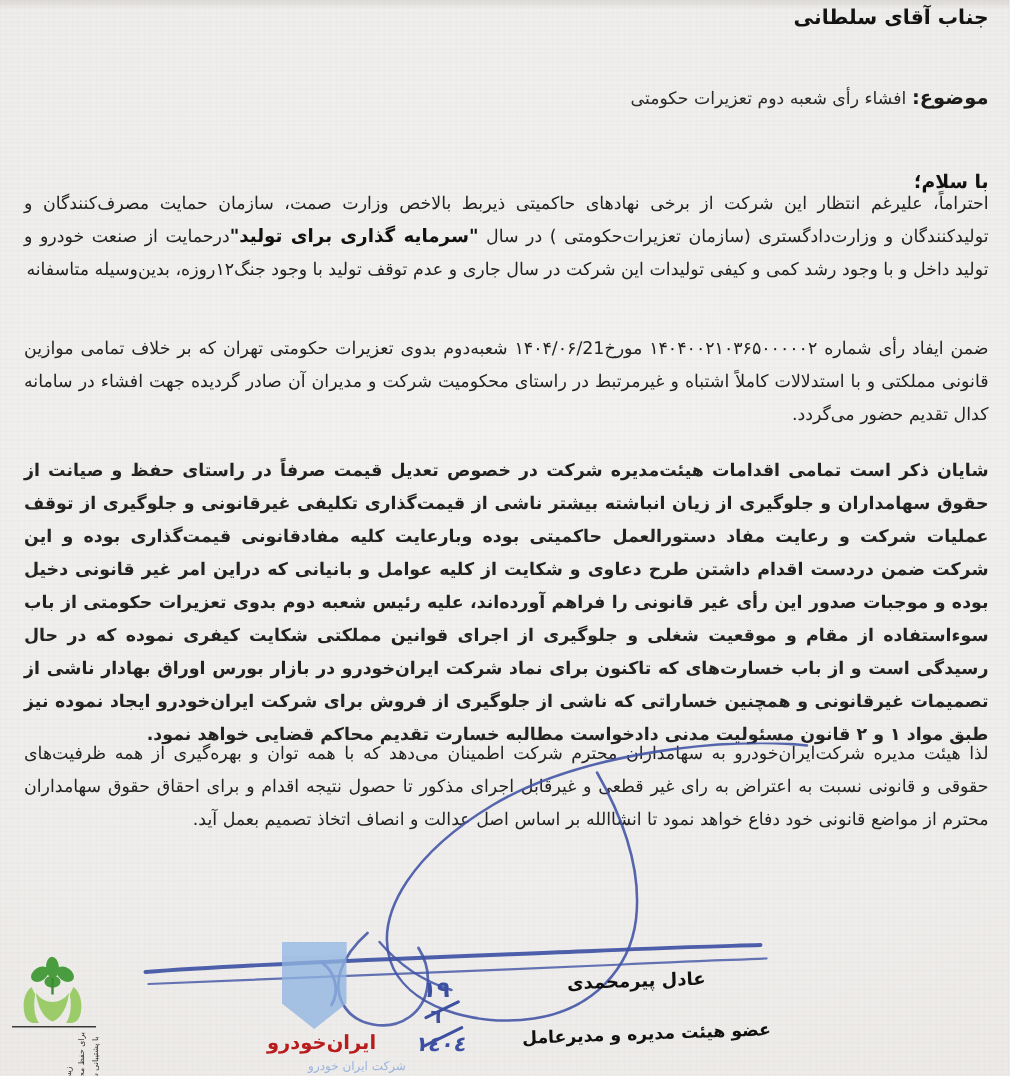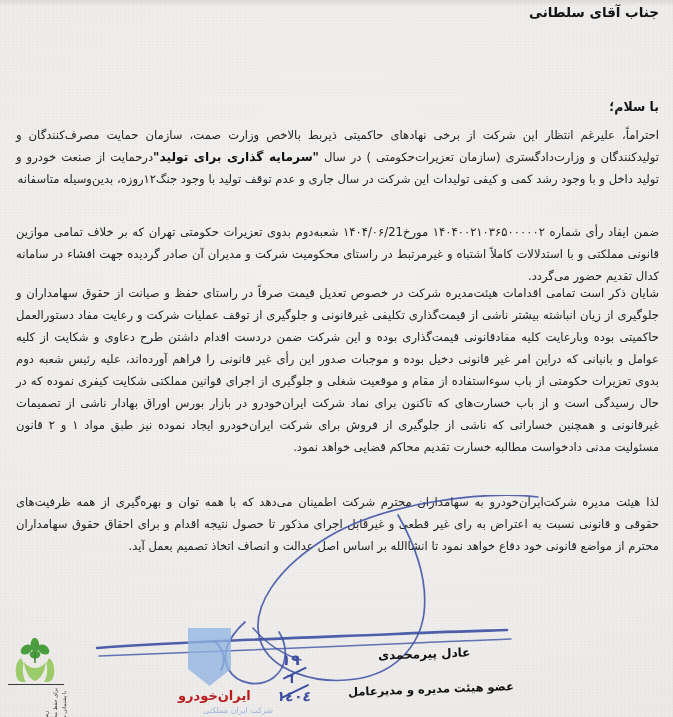--- a/index.html
+++ b/index.html
@@ -81,42 +81,42 @@
     font-size: 13px;
   }
   .subject-value {
     font-weight: normal;
     font-size: 11.5px;
     color: #2a2a2a;
   }
 
   .greeting {
     position: absolute;
-    top: 99px;
+    top: 113px;
     right: 14px;
     font-weight: bold;
     font-size: 12.5px;
     color: #131313;
     margin-left: 16px;
   }
 
   
   .body-block {
     position: absolute;
     right: 14px;
     left: 16px;
     text-align: justify;
     text-align-last: right;
     font-size: 11.6px;
     line-height: 22px;
     color: #232323;
   }
   .p1 { top: 124px; }
   .p2 { top: 221px; }
-  .p3 { top: 282px; }
+  .p3 { top: 302px; font-weight: bold; }
   .p4 { top: 491px; }
   .p5 { top: 556px; }
 
   .bold-quote {
     font-weight: bold;
     font-size: 12.2px;
     color: #111;
   }
 
   
@@ -280,20 +280,24 @@
 <body>
 
 <div class="paper"></div>
 <div class="scan-edge-top"></div>
 
 <div class="sheet">
 
   <div class="addressee">جناب آقای سلطانی</div>
 
 
+  <div class="subject-row">
+    <span class="subject-label">موضوع:</span>
+    <span class="subject-value">افشاء رأی شعبه دوم تعزیرات حکومتی</span>
+  </div>
 
   <div class="greeting">با سلام؛</div>
 
   <div class="body-block p1"><span>احتراماً، علیرغم انتظار این شرکت از برخی نهادهای حاکمیتی ذیربط بالاخص وزارت صمت، سازمان حمایت مصرف‌کنندگان و تولیدکنندگان و وزارت‌دادگستری (سازمان تعزیرات‌حکومتی ) در سال </span><span class="bold-quote">"سرمایه گذاری برای تولید"</span><span>درحمایت از صنعت خودرو و تولید داخل و با وجود رشد کمی و کیفی تولیدات این شرکت در سال جاری و عدم توقف تولید با وجود جنگ۱۲روزه، بدین‌وسیله متاسفانه</span></div>
 
   <div class="body-block p2">ضمن ایفاد رأی شماره ۱۴۰۴۰۰۲۱۰۳۶۵۰۰۰۰۰۲ مورخ۱۴۰۴/۰۶/21 شعبه‌دوم بدوی تعزیرات حکومتی تهران که بر خلاف تمامی موازین قانونی مملکتی و با استدلالات کاملاً اشتباه و غیرمرتبط در راستای محکومیت شرکت و مدیران آن صادر گردیده جهت افشاء در سامانه کدال تقدیم حضور می‌گردد.</div>
 
   <div class="body-block p3">شایان ذکر است تمامی اقدامات هیئت‌مدیره شرکت در خصوص تعدیل قیمت صرفاً در راستای حفظ و صیانت از حقوق سهامداران و جلوگیری از زیان انباشته بیشتر ناشی از قیمت‌گذاری تکلیفی غیرقانونی و جلوگیری از توقف عملیات شرکت و رعایت مفاد دستورالعمل حاکمیتی بوده وبارعایت کلیه مفادقانونی قیمت‌گذاری بوده و این شرکت ضمن دردست اقدام داشتن طرح دعاوی و شکایت از کلیه عوامل و بانیانی که دراین امر غیر قانونی دخیل بوده و موجبات صدور این رأی غیر قانونی را فراهم آورده‌اند، علیه رئیس شعبه دوم بدوی تعزیرات حکومتی از باب سوءاستفاده از مقام و موقعیت شغلی و جلوگیری از اجرای قوانین مملکتی شکایت کیفری نموده که در حال رسیدگی است و از باب خسارت‌های که تاکنون برای نماد شرکت ایران‌خودرو در بازار بورس اوراق بهادار ناشی از تصمیمات غیرقانونی و همچنین خساراتی که ناشی از جلوگیری از فروش برای شرکت ایران‌خودرو ایجاد نموده نیز طبق مواد ۱ و ۲ قانون مسئولیت مدنی دادخواست مطالبه خسارت تقدیم محاکم قضایی خواهد نمود.</div>
 
   <div class="body-block p4">لذا هیئت مدیره شرکت‌ایران‌خودرو به سهامداران محترم شرکت اطمینان  می‌دهد که با همه توان و بهره‌گیری از همه ظرفیت‌های حقوقی و قانونی نسبت به اعتراض به رای غیر قطعی و غیرقابل اجرای مذکور تا حصول نتیجه اقدام و برای احقاق حقوق سهامداران محترم از مواضع قانونی خود دفاع خواهد نمود تا انشاالله بر اساس اصل عدالت و انصاف اتخاذ تصمیم بعمل آید.</div>
@@ -311,21 +315,21 @@
   <path d="M150 10 C 132 26, 126 44, 134 58 C 142 72, 164 76, 178 66 C 192 56, 194 36, 184 20" fill="none" stroke="#3f52a4" stroke-width="1.8" fill-opacity="0" stroke-linecap="round" opacity="0.85"></path>
   <path d="M158 16 C 170 30, 186 42, 206 48" fill="none" stroke="#3f52a4" stroke-width="1.6" stroke-linecap="round" opacity="0.85"></path>
   <path d="M120 30 C 128 36, 132 48, 126 58" fill="none" stroke="#3f52a4" stroke-width="1.9" stroke-linecap="round" opacity="0.9"></path>
 </svg>
 
 <svg class="stamp" viewBox="0 0 47 61">
   <path d="M2 1 H45 V42 L23.5 59 L2 42 Z" fill="#8fb3e0" opacity="0.78"></path>
   <path d="M2 1 H45 V10 H2 Z" fill="#a8c4e8" opacity="0.6"></path>
 </svg>
 <div class="stamp-text">ایران‌خودرو</div>
-<div class="stamp-sub">شرکت ایران مملکتی</div>
+<div class="stamp-sub">شرکت ایران خودرو</div>
 
 <div class="sig-wrap">
   <div class="sig-name">عادل پیرمحمدی</div>
   <div class="sig-title">عضو هیئت مدیره و مدیرعامل</div>
 
   <div class="hand-date">
     <span class="d-top">۱۹</span>
     <span class="bar1"></span>
     <span class="d-mid">٦</span>
     <span class="bar2"></span>

